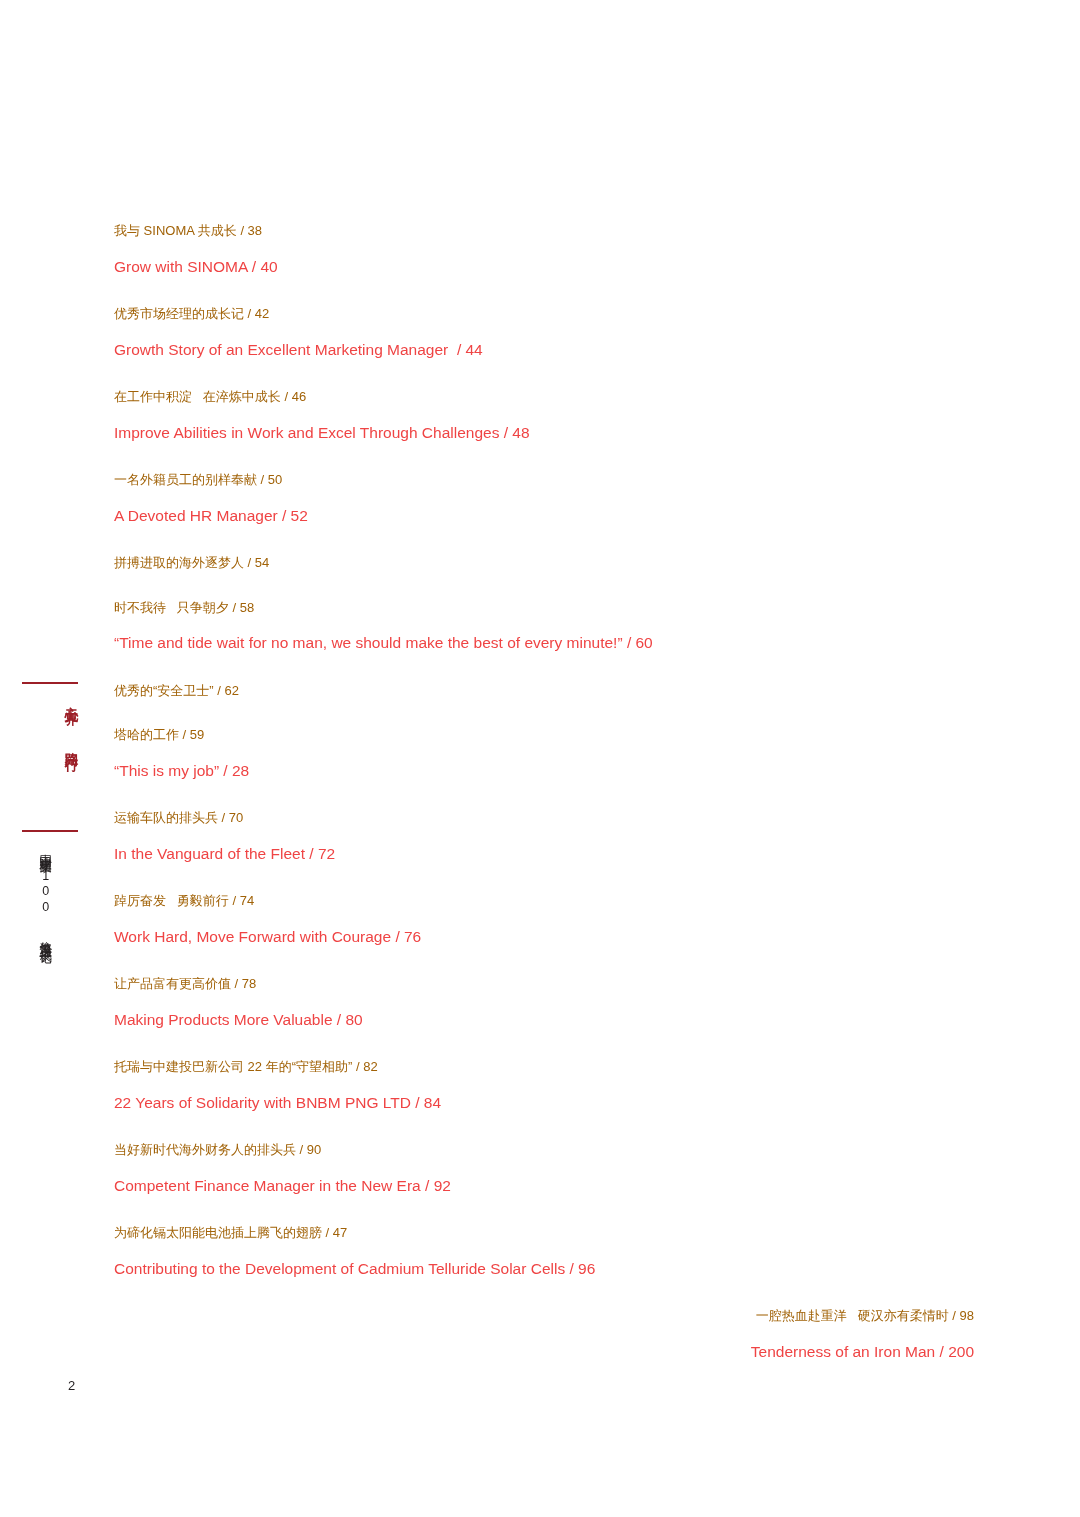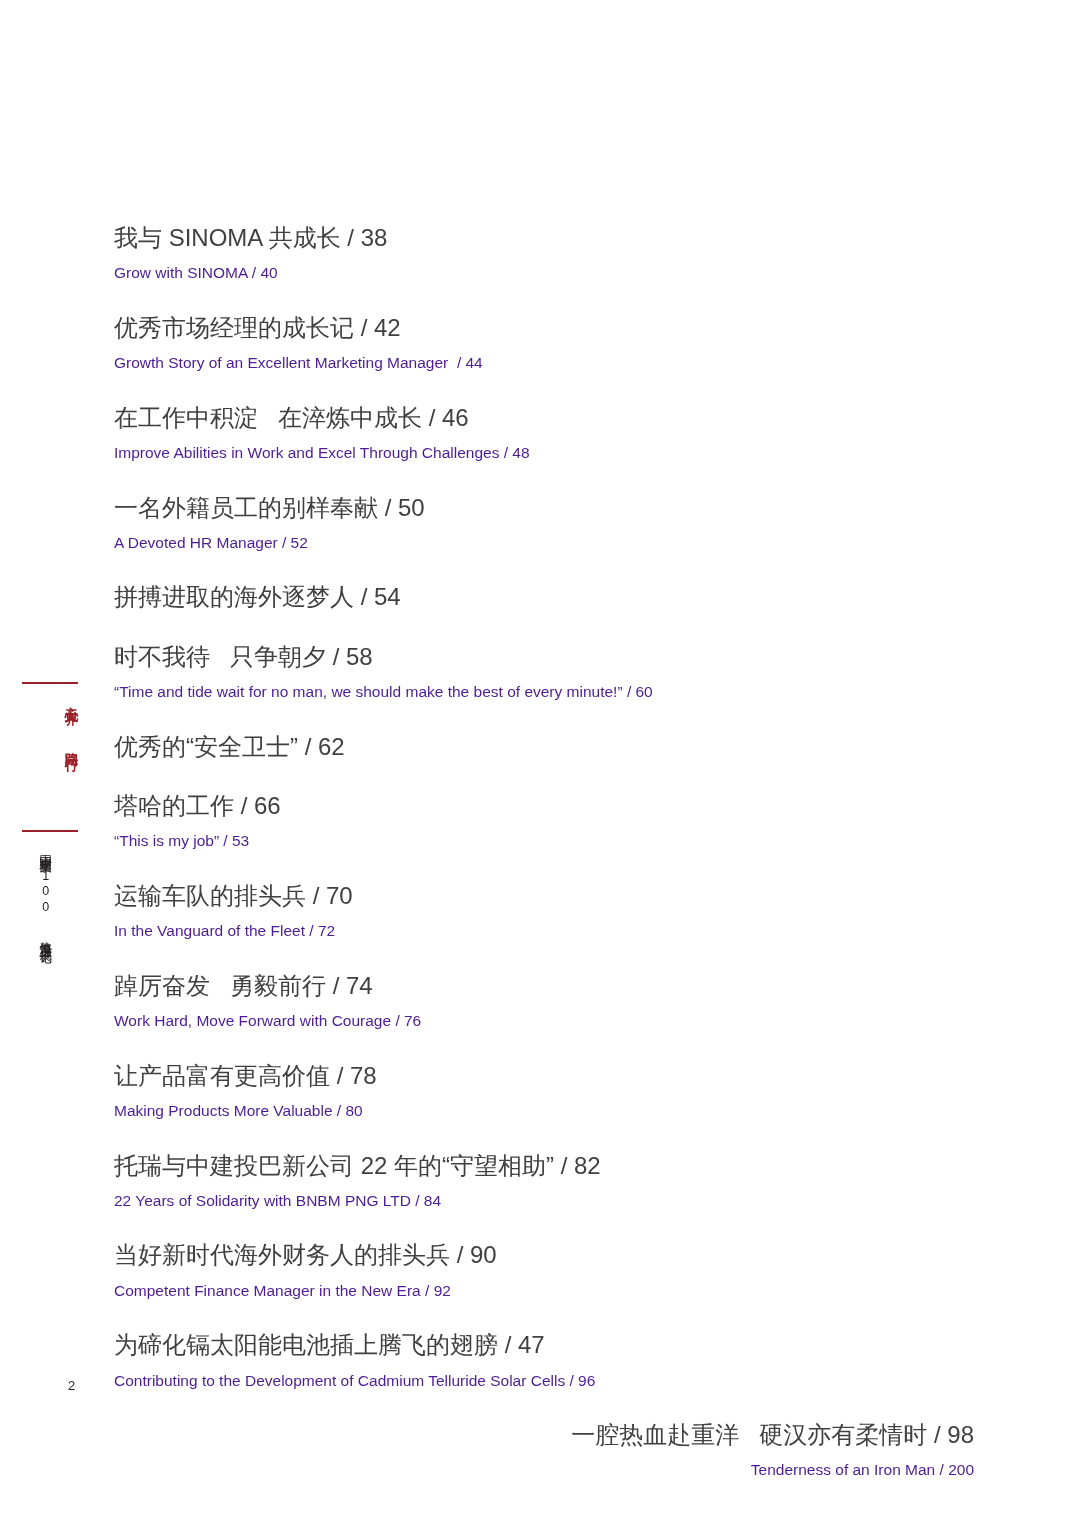--- a/index.html
+++ b/index.html
@@ -82,30 +82,30 @@
     left: 114px;
     top: 222px;
     width: 860px;
   }
   .toc-entry {
     margin-bottom: 27px;
   }
   .toc-entry:last-child { margin-bottom: 0; text-align: right; }
 
   .toc-cn {
-    font-size: 24px;
-    color: #404040;
+    font-size: 13px;
+    color: #a16207;
     line-height: 1.35;
     white-space: pre;
   }
   .toc-en {
     font-size: 15.5px;
-    color: #4c1d95;
+    color: #ef4444;
     line-height: 1.45;
-    margin-top: 8px;
+    margin-top: 16px;
     white-space: pre;
   }
 </style>
 </head>
 <body>
 
 <div class="page">
 
   <div class="side-marker">
     <div class="side-rule-top"></div>
@@ -145,22 +145,22 @@
     <div class="toc-entry">
       <div class="toc-cn">时不我待   只争朝夕 / 58</div>
       <div class="toc-en">“Time and tide wait for no man, we should make the best of every minute!” / 60</div>
     </div>
 
     <div class="toc-entry">
       <div class="toc-cn">优秀的“安全卫士” / 62</div>
     </div>
 
     <div class="toc-entry">
-      <div class="toc-cn">塔哈的工作 / 66</div>
-      <div class="toc-en">“This is my job” / 53</div>
+      <div class="toc-cn">塔哈的工作 / 59</div>
+      <div class="toc-en">“This is my job” / 28</div>
     </div>
 
     <div class="toc-entry">
       <div class="toc-cn">运输车队的排头兵 / 70</div>
       <div class="toc-en">In the Vanguard of the Fleet / 72</div>
     </div>
 
     <div class="toc-entry">
       <div class="toc-cn">踔厉奋发   勇毅前行 / 74</div>
       <div class="toc-en">Work Hard, Move Forward with Courage / 76</div>

